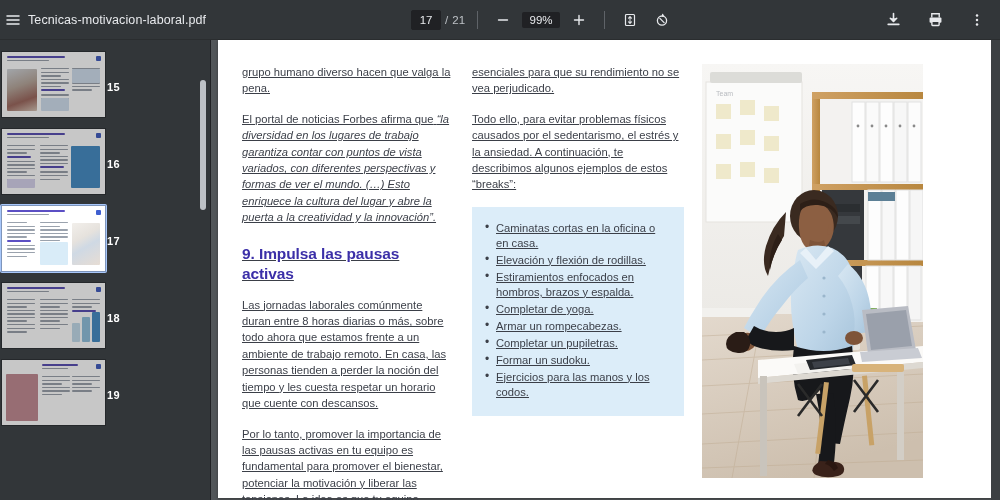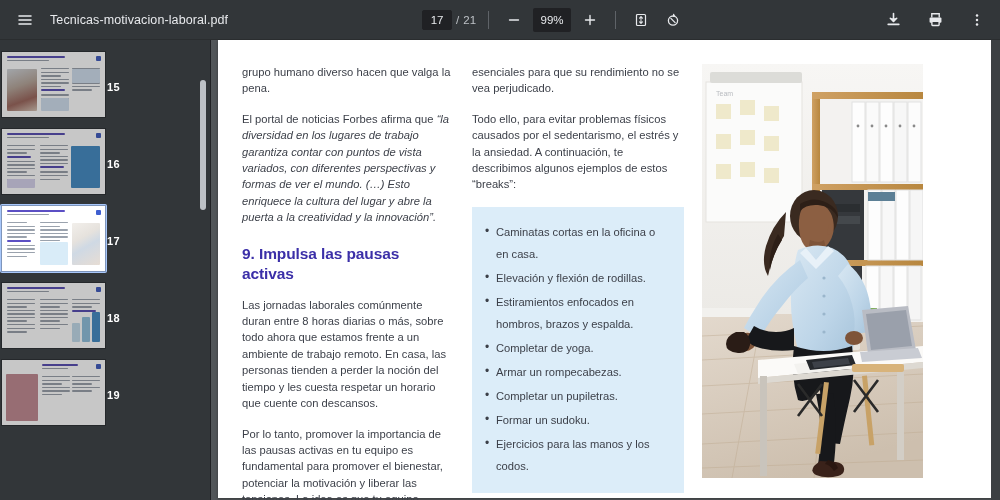--- a/index.html
+++ b/index.html
@@ -11,21 +11,21 @@
   }
 
   
   .toolbar {
     position: absolute; left: 0; top: 0;
     width: 1000px; height: 40px;
     background: #323639;
     display: flex; align-items: center;
     border-bottom: 1px solid #2a2d2f;
   }
-  .tb-left { display: flex; align-items: center; padding-left: 12px; gap: 12px; flex: 0 0 auto; }
+  .tb-left { display: flex; align-items: center; padding-left: 0; gap: 2px; flex: 0 0 auto; }
   .tb-mid { flex: 1 1 auto; display: flex; align-items: center; justify-content: center; gap: 6px; }
   .tb-right { display: flex; align-items: center; padding-right: 10px; gap: 16px; flex: 0 0 auto; }
 
   .icon-btn {
     width: 26px; height: 26px;
     display: flex; align-items: center; justify-content: center;
     border-radius: 3px; cursor: pointer;
     color: #e8eaed;
   }
   .icon-btn svg { display: block; }
@@ -57,21 +57,21 @@
   .tb-sep {
     width: 1px; height: 18px;
     background: #5f6368;
     margin: 0 6px;
   }
 
   .zoom-val {
     background: #202124;
     color: #e8eaed;
     font-size: 11.5px;
-    min-width: 38px; height: 24px;
+    min-width: 38px; height: 16px;
     display: flex; align-items: center; justify-content: center;
     border-radius: 2px;
   }
 
   
   .main {
     position: absolute; left: 0; top: 40px;
     width: 1000px; height: 460px;
     background: #323639;
   }
@@ -164,21 +164,21 @@
     box-shadow: 0 1px 3px rgba(0,0,0,0.35);
   }
   .page-inner {
     position: absolute;
     left: 24px; top: 24px;
     right: 18px; bottom: 22px;
     display: flex;
     gap: 18px;
   }
 
-  .col { font-size: 11.2px; line-height: 16.4px; color: #3b3f48; }
+  .col { font-size: 11.2px; line-height: 16.4px; color: #3b3f48; text-decoration: underline; }
   .col-a { width: 212px; flex: 0 0 212px; }
   .col-b { width: 212px; flex: 0 0 212px; }
   .col-c { width: 228px; flex: 0 0 228px; position: relative; }
 
   .col p { margin-bottom: 14px; }
   .col p.tight { margin-bottom: 12px; }
   .quote { font-style: italic; }
   .h-sec {
     color: #3b2fa8;
     font-size: 15.5px;
@@ -197,21 +197,21 @@
     background: #dcedf9;
     padding: 14px 14px 14px 10px;
     margin-top: 4px;
   }
   .bluebox ul { list-style: none; }
   .bluebox li {
     position: relative;
     padding-left: 14px;
     margin-bottom: 2px;
     font-size: 11.2px;
-    line-height: 22px;
+    line-height: 15px;
     color: #3b3f48;
   }
   .bluebox li::before {
     content: "•";
     position: absolute; left: 3px; top: -0.5px;
     color: #3b3f48;
     font-size: 12px;
   }
 
   

